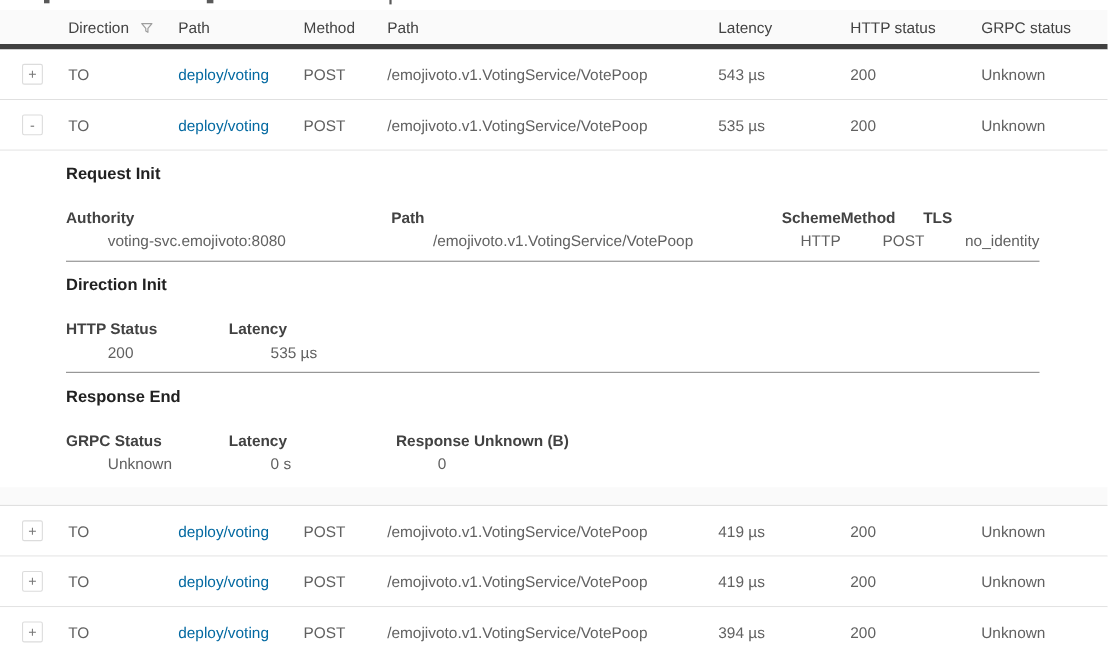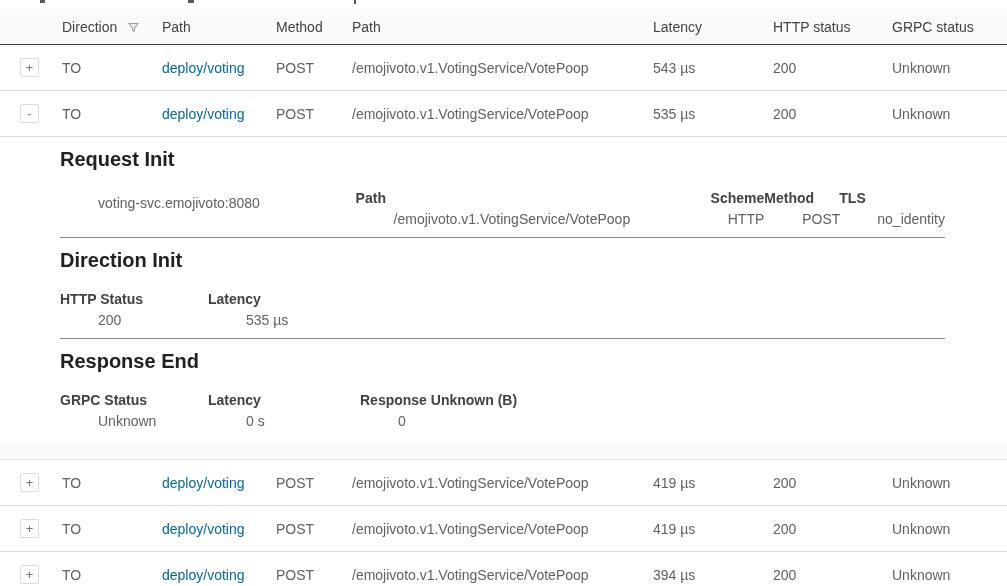--- a/index.html
+++ b/index.html
@@ -7,36 +7,36 @@
     font-family:"Liberation Sans","DejaVu Sans",sans-serif; }
   .top-strip { position:relative; height:9px; background:#fff; }
   .artifact { position:absolute; top:0; height:3px; background:#5a5a5a; }
   .a1 { left:40px; width:5px; }
   .a2 { left:188px; width:6px; }
   .a3 { left:354px; width:2px; height:4px; }
 
   .grid-row { display:grid;
     grid-template-columns:62px 100px 114px 76px 301px 120px 119px 1fr;
     align-items:center; }
-  .thead { height:36px; background:#fafafa; border-bottom:1px solid #404040; }
+  .thead { height:36px; background:#fafafa; border-bottom:5px solid #404040; }
   .hcell { font-size:14px; color:#424242; display:flex; align-items:center; gap:10px; }
   .filter-icon { display:inline-flex; margin-top:1px; cursor:pointer; }
 
   .trow { height:46px; border-bottom:1px solid #e0e0e0; background:#fff; }
   .tcell { font-size:14px; color:#616161; }
   .expand-cell { padding-left:20px; }
   .expand-btn { width:19px; height:19px; background:#fff; border:1px solid #dcdcdc;
     border-radius:2px; color:#757575; font-size:13px; line-height:17px;
     text-align:center; cursor:pointer; display:inline-block; font-family:inherit; }
   .link { color:#0369a1; text-decoration:none; cursor:pointer; }
 
   .detail-panel { background:#fff; }
   .detail-inner { padding:0 62px 0 60px; }
   .detail-section { padding-top:13px; }
-  .detail-title { font-size:20px; font-weight:700; color:#212121; line-height:18px; }
+  .detail-title { font-size:15px; font-weight:700; color:#212121; line-height:18px; }
   .fields { display:flex; margin-top:22px; }
   .field-label { font-size:14px; font-weight:700; color:#424242; line-height:16px; }
   .field-value { font-size:14px; color:#616161; margin-top:5px; line-height:16px;margin-left:38px; }
   .section-divider { border:none; border-top:1px solid #8c8c8c; margin-top:10px; }
   .detail-footer { height:17px; background:#fafafa; border-bottom:1px solid #e0e0e0;
     margin-top:14px; }
 </style>
 </head>
 <body>
 
@@ -107,20 +107,21 @@
     <div class="tcell">Unknown</div>
   </div>
     </div>
 
   <div class="detail-panel">
     <div class="detail-inner">
         <div class="detail-section">
     <div class="detail-title">Request Init</div>
     <div class="fields">
             <div class="field" style="width: 298px;">
+    <div class="field-label">Authority</div>
     <div class="field-value">voting-svc.emojivoto:8080</div>
   </div>
             <div class="field" style="width: 336px;">
     <div class="field-label">Path</div>
     <div class="field-value">/emojivoto.v1.VotingService/VotePoop</div>
   </div>
             <div class="field" style="width: 76px; text-align: right;">
     <div class="field-label">Scheme</div>
     <div class="field-value">HTTP</div>
   </div>

